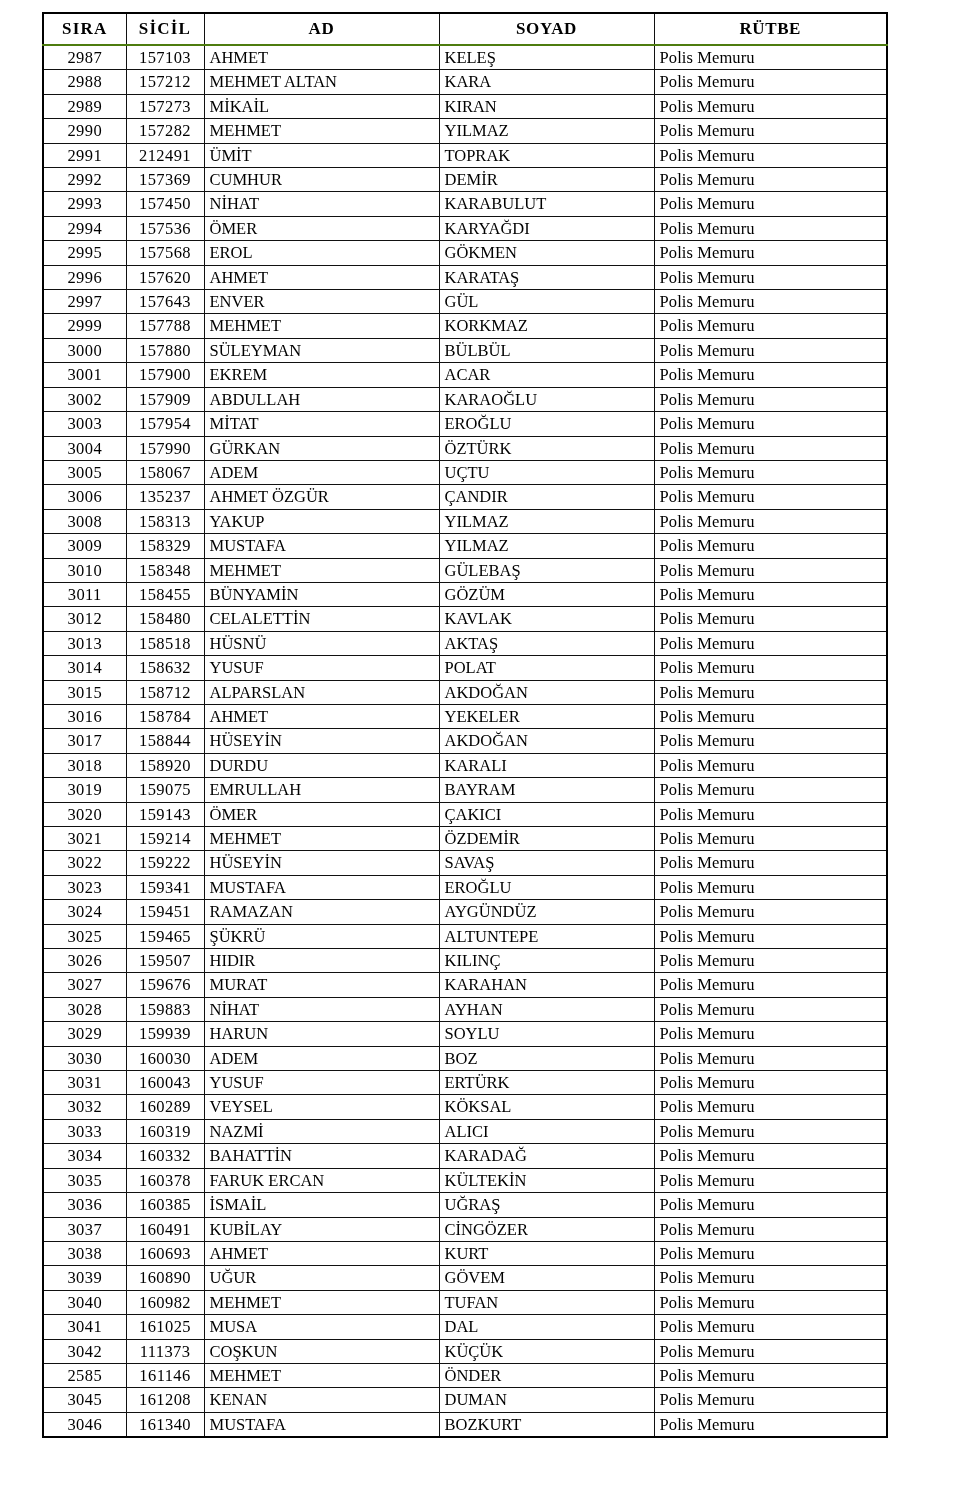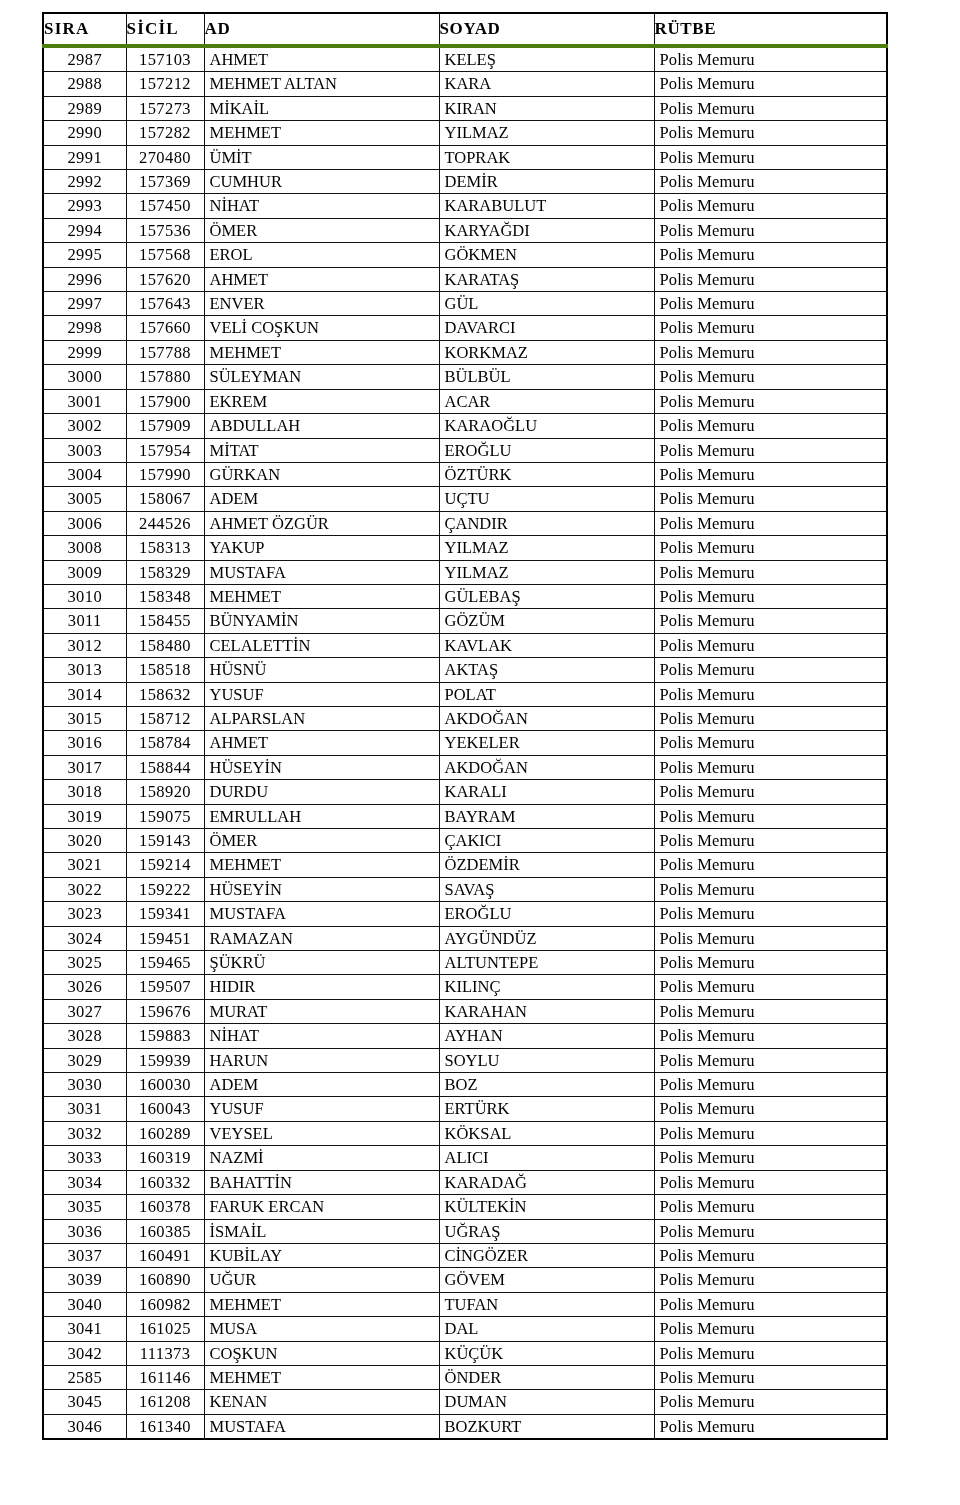--- a/index.html
+++ b/index.html
@@ -43,26 +43,26 @@
     height: 23.4px;
     line-height: 23.4px;
     font-size: 16.5px;
     vertical-align: middle;
     white-space: nowrap;
     overflow: hidden;
   }
 
   table.roster thead th {
     font-weight: bold;
-    text-align: left;
+    text-align: center;
     letter-spacing: 0.6px;
     font-size: 17px;
     height: 30px;
     line-height: 30px;
-    border-bottom: 4px solid #4d7c0f;
+    border-bottom: 2px solid #4d7c0f;
   }
 
   table.roster thead th.h-sira,
   table.roster thead th.h-sicil {
     letter-spacing: 1.2px;
   }
 
   table.roster tbody td.col-sira,
   table.roster tbody td.col-sicil {
     text-align: center;
@@ -131,21 +131,21 @@
         </tr>
         <tr>
           <td class="col-sira">2990</td>
           <td class="col-sicil">157282</td>
           <td class="col-ad">MEHMET</td>
           <td class="col-soyad">YILMAZ</td>
           <td class="col-rutbe">Polis Memuru</td>
         </tr>
         <tr>
           <td class="col-sira">2991</td>
-          <td class="col-sicil">270480</td>
+          <td class="col-sicil">212491</td>
           <td class="col-ad">ÜMİT</td>
           <td class="col-soyad">TOPRAK</td>
           <td class="col-rutbe">Polis Memuru</td>
         </tr>
         <tr>
           <td class="col-sira">2992</td>
           <td class="col-sicil">157369</td>
           <td class="col-ad">CUMHUR</td>
           <td class="col-soyad">DEMİR</td>
           <td class="col-rutbe">Polis Memuru</td>
@@ -179,27 +179,20 @@
           <td class="col-rutbe">Polis Memuru</td>
         </tr>
         <tr>
           <td class="col-sira">2997</td>
           <td class="col-sicil">157643</td>
           <td class="col-ad">ENVER</td>
           <td class="col-soyad">GÜL</td>
           <td class="col-rutbe">Polis Memuru</td>
         </tr>
         <tr>
-          <td class="col-sira">2998</td>
-          <td class="col-sicil">157660</td>
-          <td class="col-ad">VELİ COŞKUN</td>
-          <td class="col-soyad">DAVARCI</td>
-          <td class="col-rutbe">Polis Memuru</td>
-        </tr>
-        <tr>
           <td class="col-sira">2999</td>
           <td class="col-sicil">157788</td>
           <td class="col-ad">MEHMET</td>
           <td class="col-soyad">KORKMAZ</td>
           <td class="col-rutbe">Polis Memuru</td>
         </tr>
         <tr>
           <td class="col-sira">3000</td>
           <td class="col-sicil">157880</td>
           <td class="col-ad">SÜLEYMAN</td>
@@ -236,21 +229,21 @@
         </tr>
         <tr>
           <td class="col-sira">3005</td>
           <td class="col-sicil">158067</td>
           <td class="col-ad">ADEM</td>
           <td class="col-soyad">UÇTU</td>
           <td class="col-rutbe">Polis Memuru</td>
         </tr>
         <tr>
           <td class="col-sira">3006</td>
-          <td class="col-sicil">244526</td>
+          <td class="col-sicil">135237</td>
           <td class="col-ad">AHMET ÖZGÜR</td>
           <td class="col-soyad">ÇANDIR</td>
           <td class="col-rutbe">Polis Memuru</td>
         </tr>
         <tr>
           <td class="col-sira">3008</td>
           <td class="col-sicil">158313</td>
           <td class="col-ad">YAKUP</td>
           <td class="col-soyad">YILMAZ</td>
           <td class="col-rutbe">Polis Memuru</td>
@@ -452,20 +445,27 @@
           <td class="col-rutbe">Polis Memuru</td>
         </tr>
         <tr>
           <td class="col-sira">3037</td>
           <td class="col-sicil">160491</td>
           <td class="col-ad">KUBİLAY</td>
           <td class="col-soyad">CİNGÖZER</td>
           <td class="col-rutbe">Polis Memuru</td>
         </tr>
         <tr>
+          <td class="col-sira">3038</td>
+          <td class="col-sicil">160693</td>
+          <td class="col-ad">AHMET</td>
+          <td class="col-soyad">KURT</td>
+          <td class="col-rutbe">Polis Memuru</td>
+        </tr>
+        <tr>
           <td class="col-sira">3039</td>
           <td class="col-sicil">160890</td>
           <td class="col-ad">UĞUR</td>
           <td class="col-soyad">GÖVEM</td>
           <td class="col-rutbe">Polis Memuru</td>
         </tr>
         <tr>
           <td class="col-sira">3040</td>
           <td class="col-sicil">160982</td>
           <td class="col-ad">MEHMET</td>

